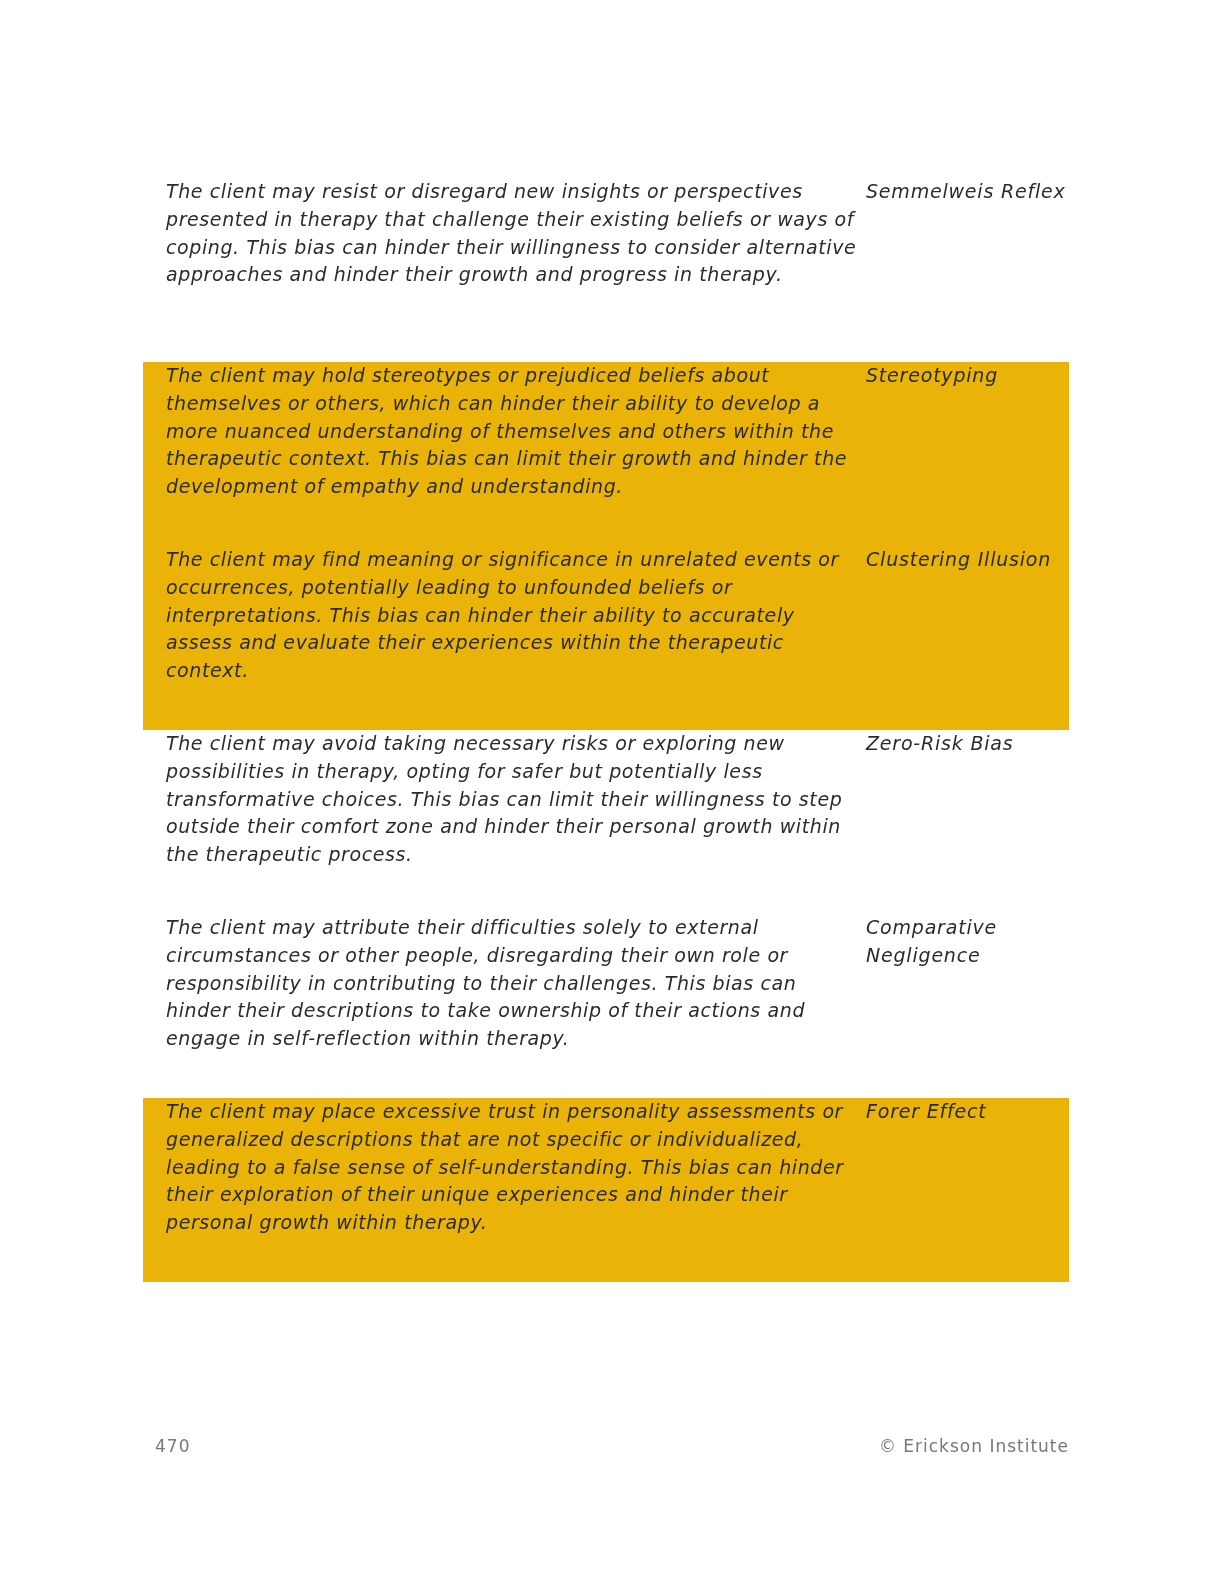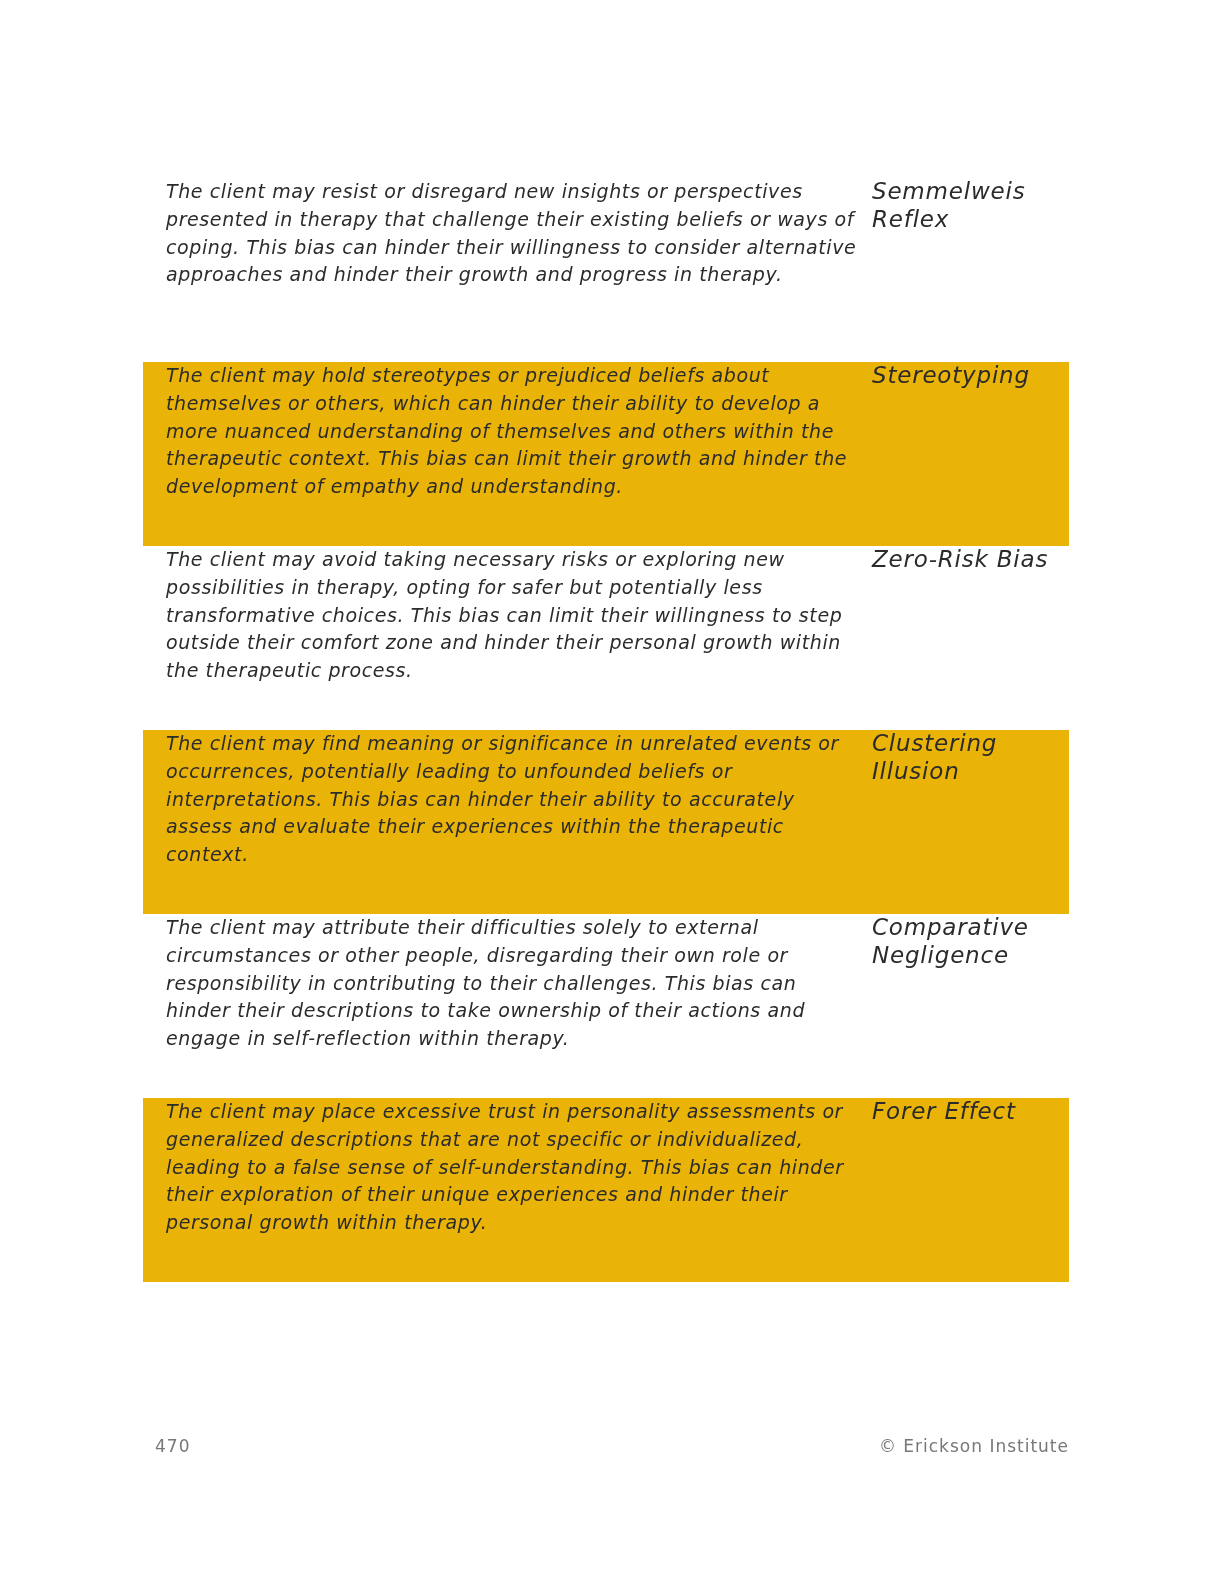--- a/index.html
+++ b/index.html
@@ -1,46 +1,46 @@
 <!DOCTYPE html>
 <html><head>
 <meta charset="utf-8">
 <style>
   html, body { margin: 0; padding: 0; background: #ffffff; }
   body { width: 1224px; height: 1584px; position: relative; font-family: "DejaVu Sans", sans-serif; color: #2a2a2a; }
   .table { position: absolute; left: 143px; top: 178px; width: 926px; }
   .row { display: flex; align-items: flex-start; height: 184px; box-sizing: border-box; }
   .row.shaded { background: #eab308; }
   .desc { width: 700px; padding-left: 23px; font-style: italic; font-size: 19px; line-height: 27.8px; letter-spacing: 0.6px; color: #2b2b2b; }
-  .term { margin-left: 6px; padding-left: 0; position: absolute; left: 723px; width: 200px; font-style: italic; font-size: 23px; line-height: 27.8px; letter-spacing: 0.8px; color: #2b2b2b; }
+  .term { margin-left: 0; padding-left: 0; position: absolute; left: 723px; width: 200px; font-style: italic; font-size: 19px; line-height: 27.8px; letter-spacing: 0.8px; color: #2b2b2b; }
   .row { position: relative; }
   .footer { position: absolute; top: 1436px; left: 143px; width: 926px; height: 24px; font-size: 17px; color: #777; letter-spacing: 1px; }
   .footer .page { position: absolute; left: 12px; }
   .footer .title { position: absolute; left: 0; right: 0; text-align: center; }
   .footer .copy { position: absolute; right: 0; }
 </style>
 </head>
 <body>
 
 <div class="table">
   <div class="row">
     <div class="desc">The client may resist or disregard new insights or perspectives presented in therapy that challenge their existing beliefs or ways of coping. This bias can hinder their willingness to consider alternative approaches and hinder their growth and progress in therapy.</div>
     <div class="term">Semmelweis Reflex</div>
   </div>
   <div class="row shaded">
     <div class="desc">The client may hold stereotypes or prejudiced beliefs about themselves or others, which can hinder their ability to develop a more nuanced understanding of themselves and others within the therapeutic context. This bias can limit their growth and hinder the development of empathy and understanding.</div>
     <div class="term">Stereotyping</div>
   </div>
+  <div class="row shaded">
+    <div class="desc">The client may find meaning or significance in unrelated events or occurrences, potentially leading to unfounded beliefs or interpretations. This bias can hinder their ability to accurately assess and evaluate their experiences within the therapeutic context.</div>
+    <div class="term">Clustering Illusion</div>
+  </div>
   <div class="row">
     <div class="desc">The client may avoid taking necessary risks or exploring new possibilities in therapy, opting for safer but potentially less transformative choices. This bias can limit their willingness to step outside their comfort zone and hinder their personal growth within the therapeutic process.</div>
     <div class="term">Zero-Risk Bias</div>
-  </div>
-  <div class="row shaded">
-    <div class="desc">The client may find meaning or significance in unrelated events or occurrences, potentially leading to unfounded beliefs or interpretations. This bias can hinder their ability to accurately assess and evaluate their experiences within the therapeutic context.</div>
-    <div class="term">Clustering Illusion</div>
   </div>
   <div class="row">
     <div class="desc">The client may attribute their difficulties solely to external circumstances or other people, disregarding their own role or responsibility in contributing to their challenges. This bias can hinder their descriptions to take ownership of their actions and engage in self-reflection within therapy.</div>
     <div class="term">Comparative Negligence</div>
   </div>
   <div class="row shaded">
     <div class="desc">The client may place excessive trust in personality assessments or generalized descriptions that are not specific or individualized, leading to a false sense of self-understanding. This bias can hinder their exploration of their unique experiences and hinder their personal growth within therapy.</div>
     <div class="term">Forer Effect</div>
   </div>
 </div>

